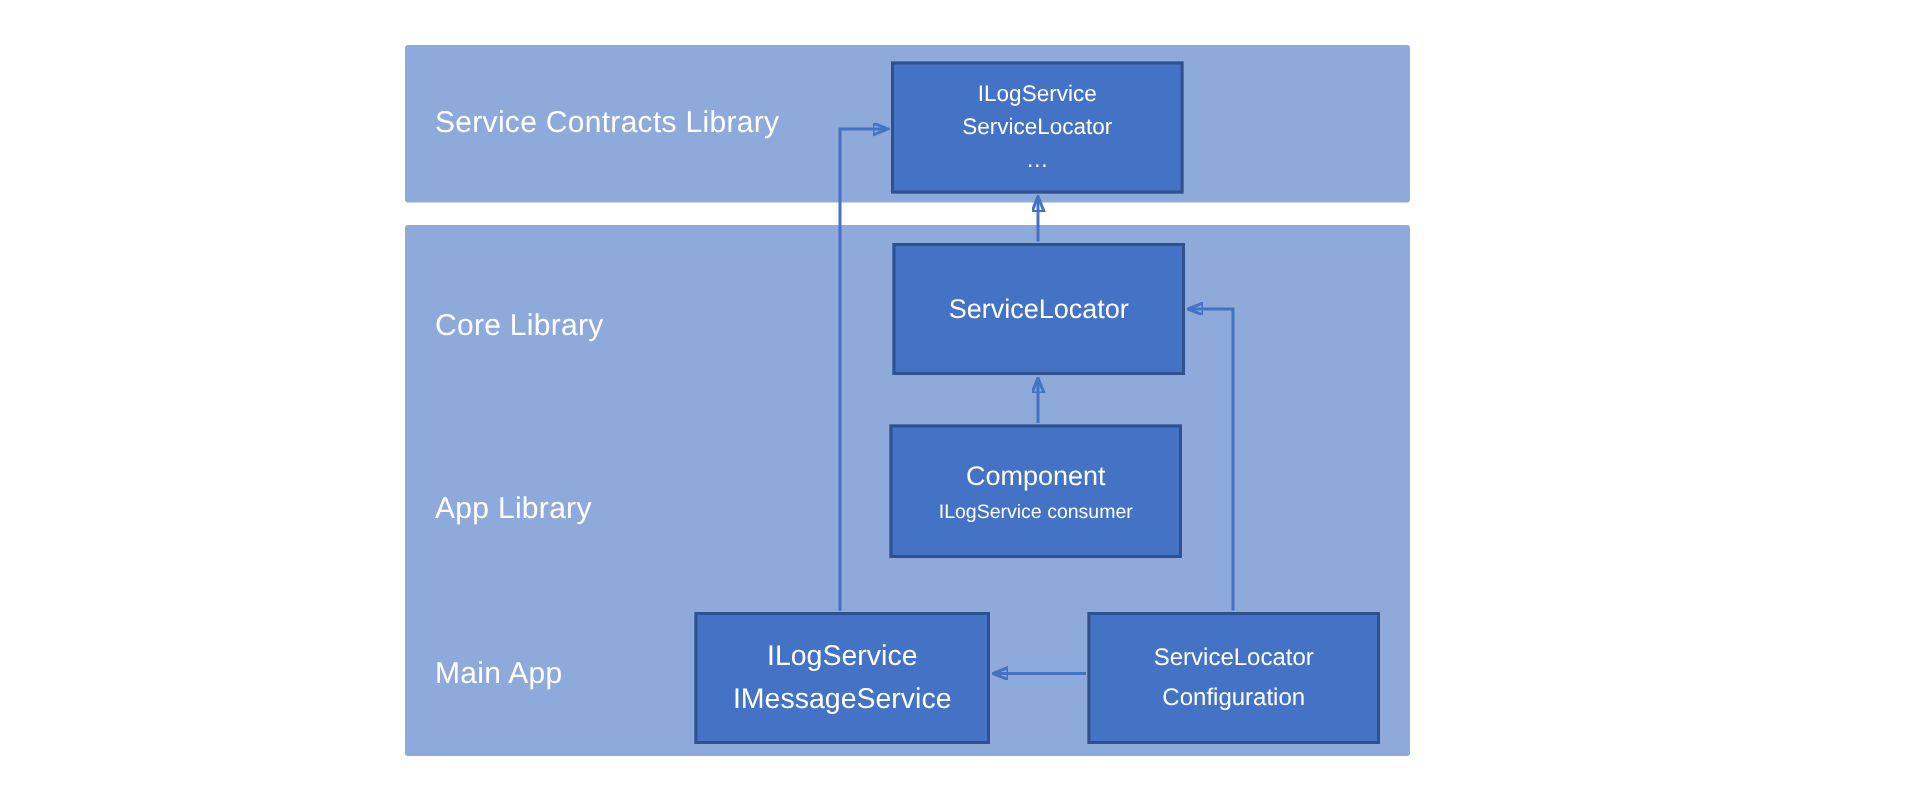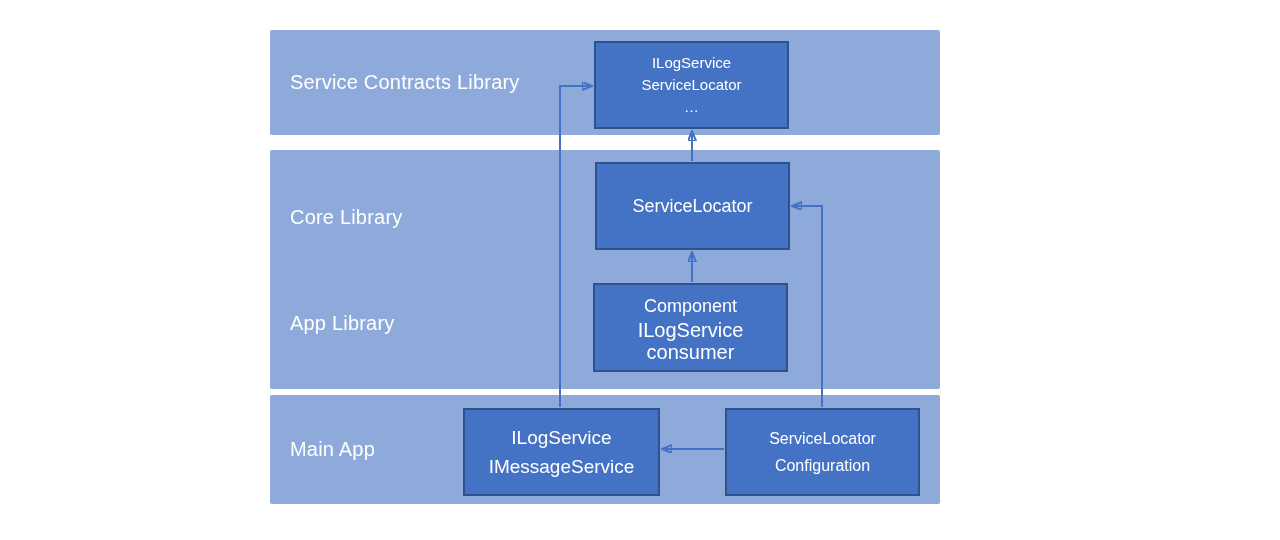--- a/index.html
+++ b/index.html
@@ -45,21 +45,21 @@
   }
   .node-contracts   { left: 594px; top: 41px;  width: 195px; height: 88px; }
   .node-locator     { left: 595px; top: 162px; width: 195px; height: 88px; }
   .node-component   { left: 593px; top: 283px; width: 195px; height: 89px; }
   .node-impl        { left: 463px; top: 408px; width: 197px; height: 88px; }
   .node-config      { left: 725px; top: 408px; width: 195px; height: 88px; }
 
   .t-small  { font-size: 15px; line-height: 22px; }
   .t-locator{ font-size: 18px; }
   .t-title  { font-size: 18px; line-height: 26px; }
-  .t-sub    { font-size: 20px; line-height: 22px; }
+  .t-sub    { font-size: 13px; line-height: 22px; }
   .t-impl   { font-size: 19px; line-height: 29px; }
   .t-config { font-size: 16px; line-height: 27px; }
 
   .arrow-layer {
     position: absolute;
     left: 0;
     top: 0;
     width: 1280px;
     height: 540px;
     pointer-events: none;
@@ -74,21 +74,21 @@
 <body>
 
 <div class="canvas">
 
   <div class="band" style="top:30px;height:105px">
     <span class="band-label">Service Contracts Library</span>
   </div>
   <div class="band" style="top:150px;height:134px">
     <span class="band-label">Core Library</span>
   </div>
-  <div class="band" style="top:257px;height:132px">
+  <div class="band" style="top:273px;height:132px">
     <span class="band-label">App Library</span>
   </div>
   <div class="band" style="top:395px;height:109px">
     <span class="band-label">Main App</span>
   </div>
 
   <div class="node node-contracts">
     <span class="t-small">ILogService</span>
     <span class="t-small">ServiceLocator</span>
     <span class="t-small">…</span>

